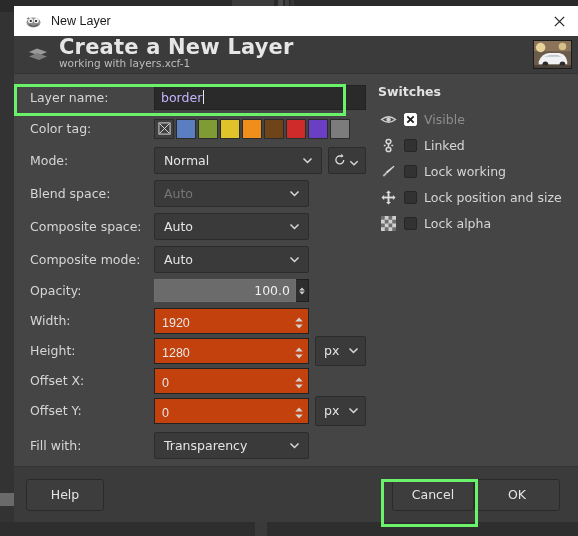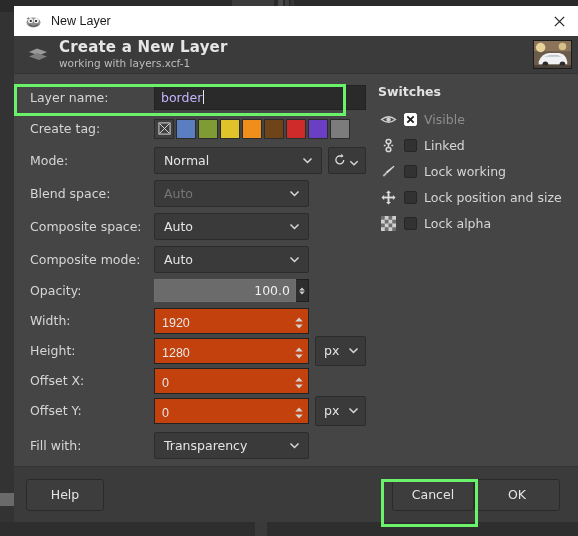--- a/index.html
+++ b/index.html
@@ -79,21 +79,21 @@
   .header {
     height: 38px; background: #3b3b3b;
     display: flex; align-items: center;
     padding: 0 9px 0 12px;
     border-bottom: 1px solid #333;
     flex: 0 0 auto;
   }
   .header-icon { width: 24px; height: 24px; flex: 0 0 auto; }
   .header-text { margin-left: 9px; flex: 1 1 auto; min-width: 0; }
   .header-title {
-    font-size: 15px; font-weight: bold; color: #e6e6e6;
+    font-size: 21px; font-weight: bold; color: #e6e6e6;
     line-height: 17px; letter-spacing: .2px;
     font-family: "DejaVu Sans", sans-serif;
   }
   .header-sub {
     font-size: 10.5px; color: #bdbdbd; line-height: 13px; margin-top: 1px;
     font-family: "DejaVu Sans", sans-serif;
   }
   .header-thumb {
     width: 39px; height: 29px; flex: 0 0 auto;
     border: 1px solid #1b1b1b; background: #111;
@@ -345,21 +345,21 @@
             <span class="row-label">Layer name:</span>
             <span class="row-field">
               <span class="entry">
                 <span>border</span>
                   <i class="caret"></i>
               </span>
             </span>
           </div>
 
           <div class="row tight">
-            <span class="row-label">Create tag:</span>
+            <span class="row-label">Color tag:</span>
             <span class="row-field">
               <span class="swatches">
                 <span class="swatch swatch-none">
                   <svg viewBox="0 0 14 14" width="13" height="13">
                     <rect x="1" y="1" width="12" height="12" fill="none" stroke="#e0e0e0" stroke-width="1"></rect>
                     <path d="M2 2 L12 12 M12 2 L2 12" stroke="#e0e0e0" stroke-width="1"></path>
                   </svg>
                 </span>
                 <span class="swatch" style="background:#5b7ec0"></span>
                 <span class="swatch" style="background:#7e9b34"></span>

